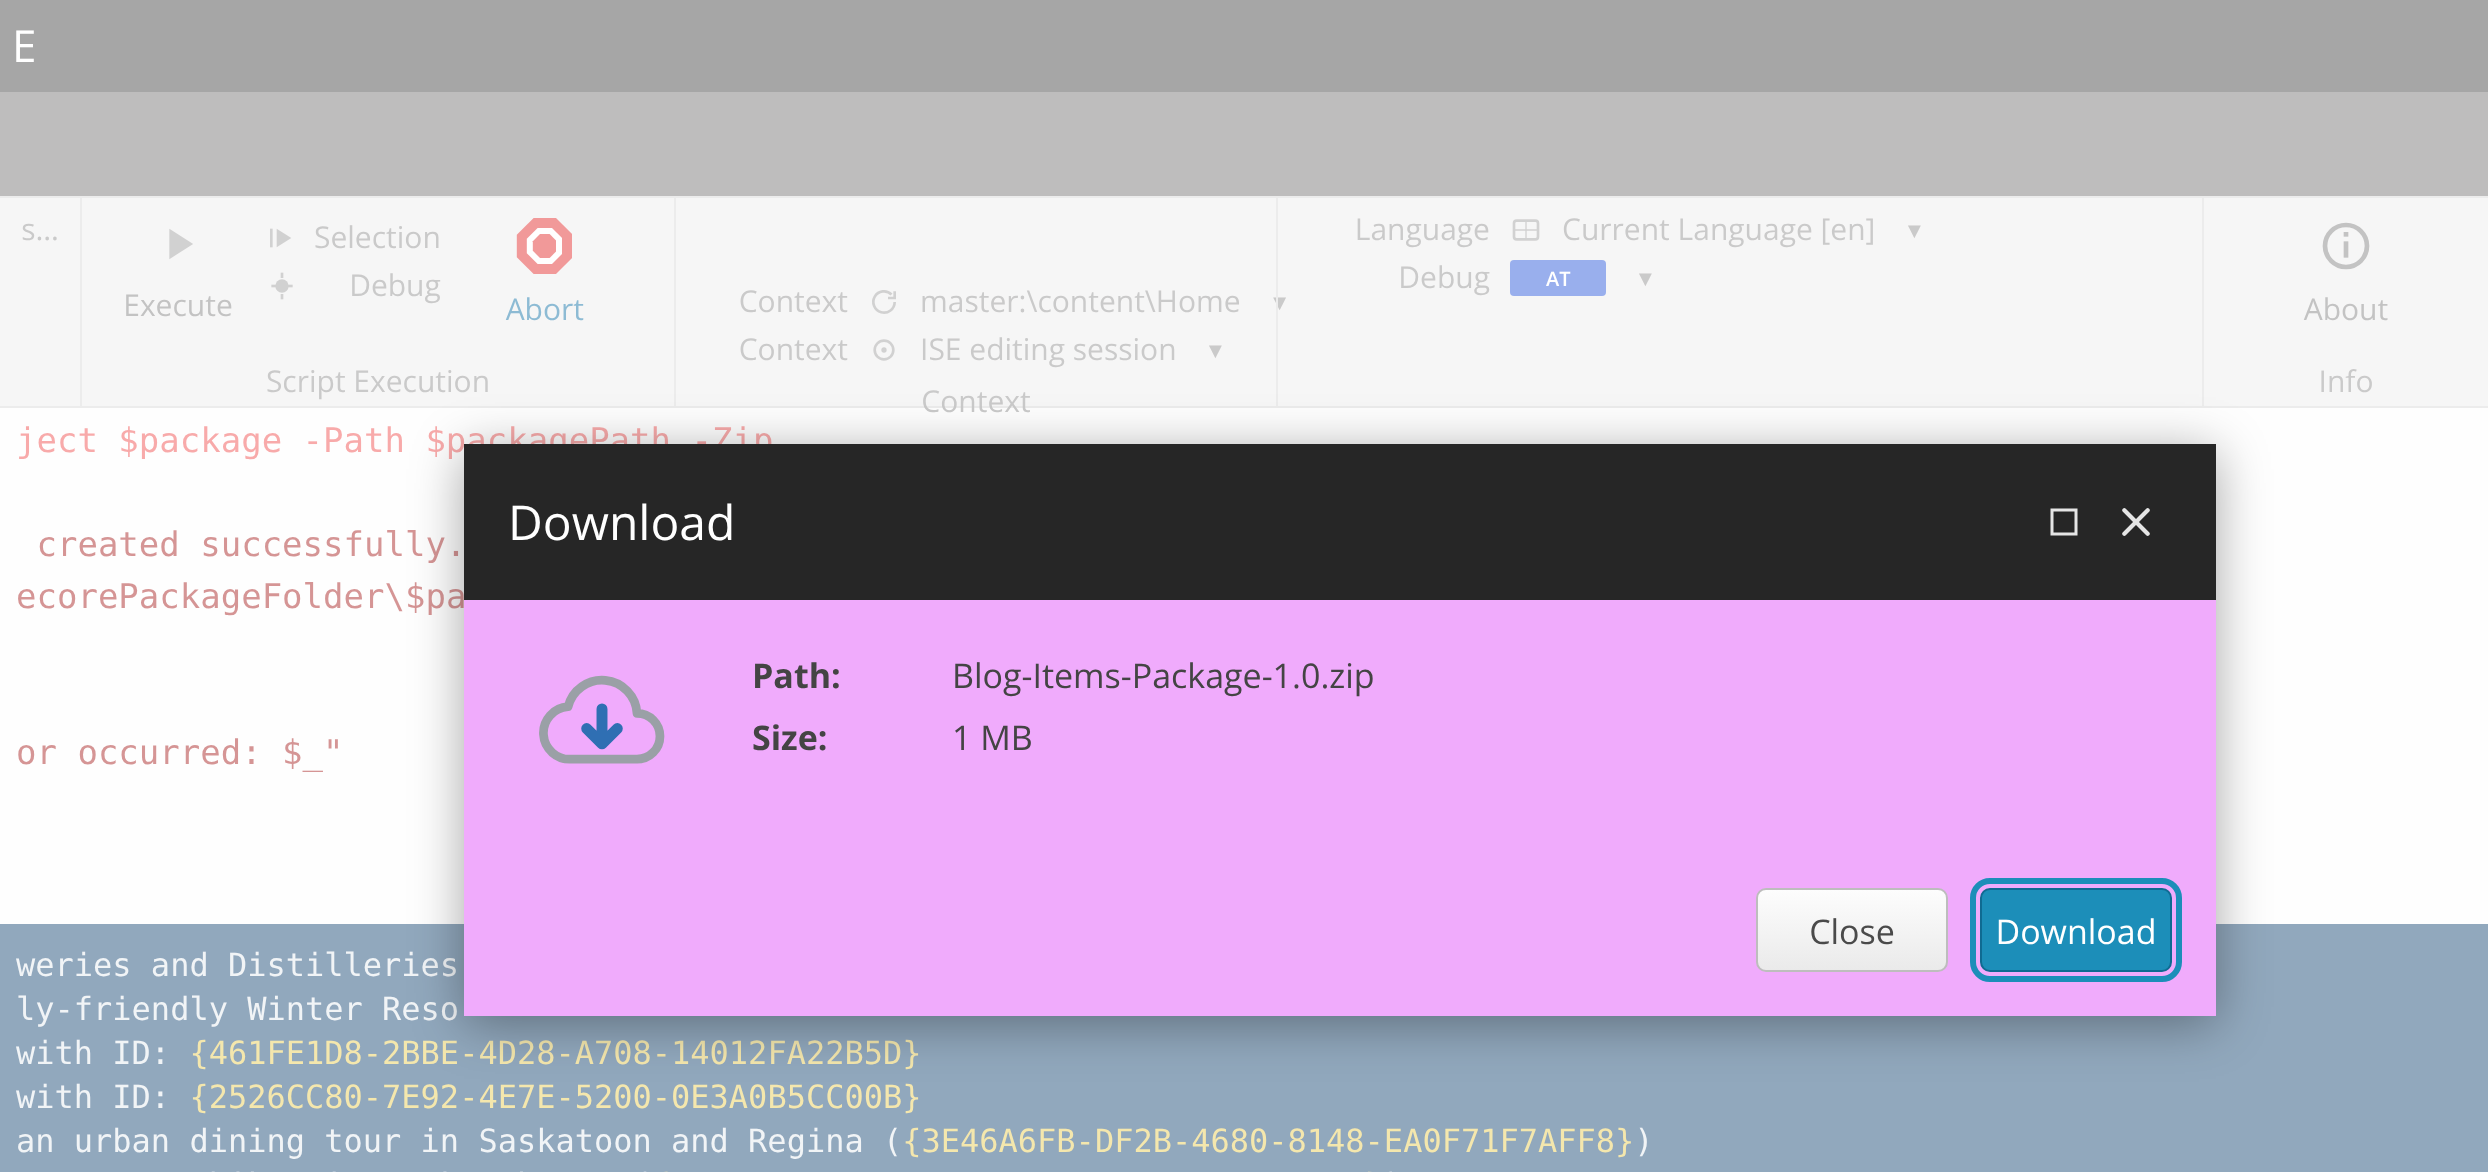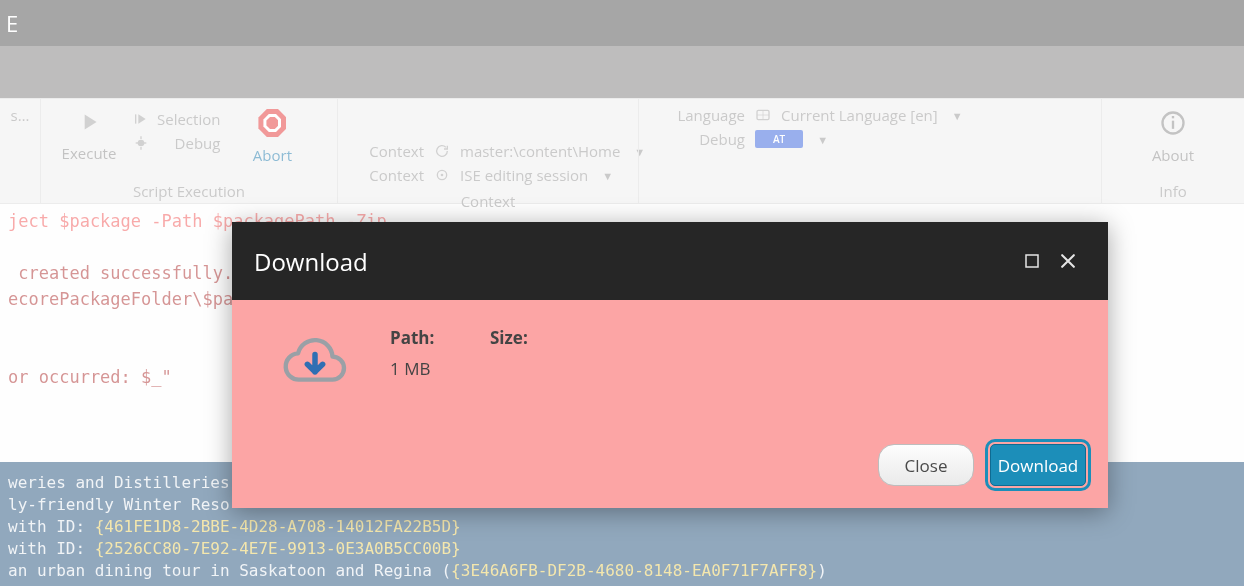--- a/index.html
+++ b/index.html
@@ -37,31 +37,31 @@
   
   .console-bar{height:8px;background:#0c3e6e;}
   .console{background:#0c3e6e;color:#dfe6ec;font-family:Consolas,monospace;font-size:16px;line-height:22px;padding:2px 8px;white-space:pre;height:122px;overflow:hidden;}
   .console .id{color:#e7c94a;}
   .console .warn{color:#e7c94a;}
 
   
   .overlay{position:absolute;left:0;top:0;width:1244px;height:586px;background:rgba(255,255,255,0.55);}
 
   
-  .dialog{position:absolute;left:232px;top:222px;width:876px;background:#fca5a5;box-shadow:0 4px 24px rgba(0,0,0,0.35);}
+  .dialog{position:absolute;left:232px;top:222px;width:876px;background:#f0abfc;box-shadow:0 4px 24px rgba(0,0,0,0.35);}
   .dialog-head{height:78px;background:#262626;color:#fff;display:flex;align-items:center;padding:0 22px;}
   .dialog-head .title{font-size:24px;font-weight:400;}
   .dialog-head .spacer{flex:1;}
   .winbtn{width:36px;height:36px;display:flex;align-items:center;justify-content:center;cursor:pointer;color:#e5e5e5;}
-  .dialog-body{padding:26px 30px 10px 48px;display:flex;gap:40px;align-items:flex-start;min-height:130px;}
+  .dialog-body{padding:26px 30px 10px 34px;display:flex;gap:40px;align-items:flex-start;min-height:130px;}
   .dl-icon{width:70px;height:70px;}
   .meta-table{display:grid;grid-template-columns:80px auto;row-gap:8px;column-gap:20px;font-size:17px;color:#444;}
   .meta-table .mk{font-weight:700;}
   .dialog-foot{display:flex;justify-content:flex-end;gap:16px;padding:14px 22px 22px 22px;}
-  .btn{min-width:96px;height:42px;border-radius:16px;font-size:17px;display:flex;align-items:center;justify-content:center;cursor:pointer;}
+  .btn{min-width:96px;height:42px;border-radius:5px;font-size:17px;display:flex;align-items:center;justify-content:center;cursor:pointer;}
   .btn-secondary{background:linear-gradient(#fdfdfd,#eaeaea);border:1px solid #bdbdbd;color:#4a4a4a;}
   .btn-primary{background:#1c8eb9;color:#fff;border:1px solid #0f6b92;outline:3px solid #1c8eb9;outline-offset:2px;border-radius:5px;}
 </style>
 </head>
 <body>
 
 <div class="band-dark">
   <span>E</span>
 </div>
 <div class="band-gray"></div>
@@ -186,21 +186,21 @@
 <span class="str">ecorePackageFolder\</span><span class="var">$pack</span>
 <span></span>
 <span></span>
 <span class="str">or occurred: $_"</span>
 </div>
 
 <div class="console-bar"></div>
 <div class="console"><span>weries and Distilleries</span>
 <span>ly-friendly Winter Reso</span>
 <span>with ID: </span><span class="id">{461FE1D8-2BBE-4D28-A708-14012FA22B5D}</span>
-<span>with ID: </span><span class="id">{2526CC80-7E92-4E7E-9913-0E3A0B5CC00B}</span>
+<span>with ID: </span><span class="id">{2526CC80-7E92-4E7E-5200-0E3A0B5CC00B}</span>
 <span>an urban dining tour in Saskatoon and Regina (</span><span class="id">{3E46A6FB-DF2B-4680-8148-EA0F71F7AFF8}</span><span>)</span>
 <span>st Autumn hikes in Saskatchewan (</span><span class="warn">{5EA1F5AA-F04E-4AAD-9FF1-2DA760758FE4}</span><span>)</span>
 </div>
 
 <div class="overlay"></div>
 
 <div class="dialog">
   <div class="dialog-head">
     <span class="title">Download</span>
     <span class="spacer"></span>
@@ -218,20 +218,21 @@
 
   <div class="dialog-body">
     <span class="ic dl-icon">
       <svg width="70" height="70" viewBox="0 0 64 64">
         <path d="M48 28a16 16 0 0 0-31.5-3A12 12 0 0 0 18 49h30a10.5 10.5 0 0 0 0-21z" fill="none" stroke="#9aa0a6" stroke-width="4" stroke-linejoin="round"></path>
         <path d="M32 26v16m0 0l-7-7m7 7l7-7" fill="none" stroke="#2f6fb3" stroke-width="5" stroke-linecap="round" stroke-linejoin="round"></path>
       </svg>
     </span>
     <div class="meta-table">
       <span class="mk">Path:</span>
+      <span>Blog-Items-Package-1.0.zip</span>
       <span class="mk">Size:</span>
       <span>1 MB</span>
     </div>
   </div>
 
   <div class="dialog-foot">
     <div class="btn btn-secondary">
       <span>Close</span>
     </div>
     <div class="btn btn-primary">

